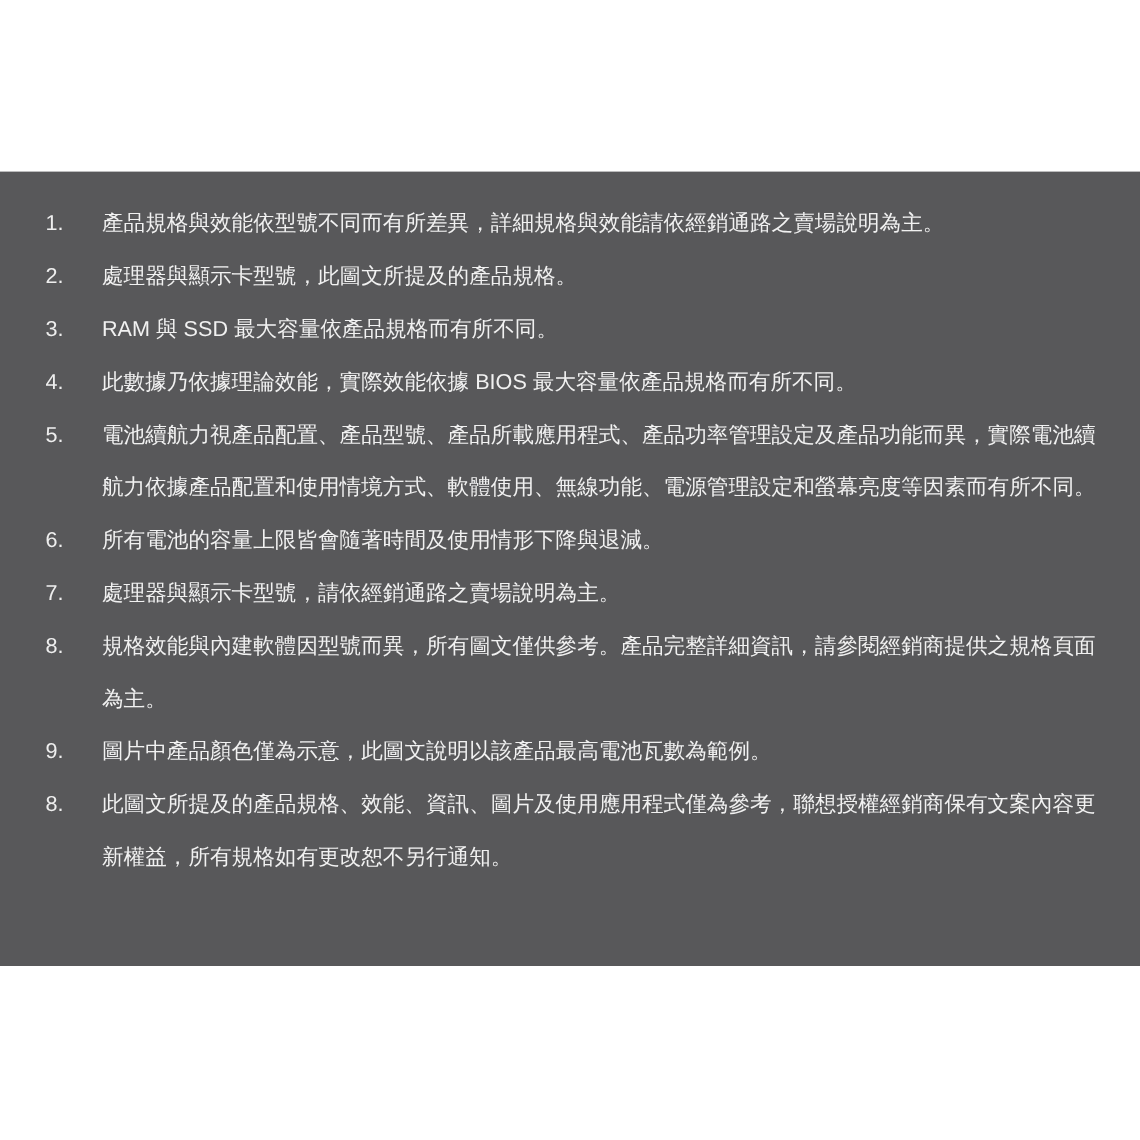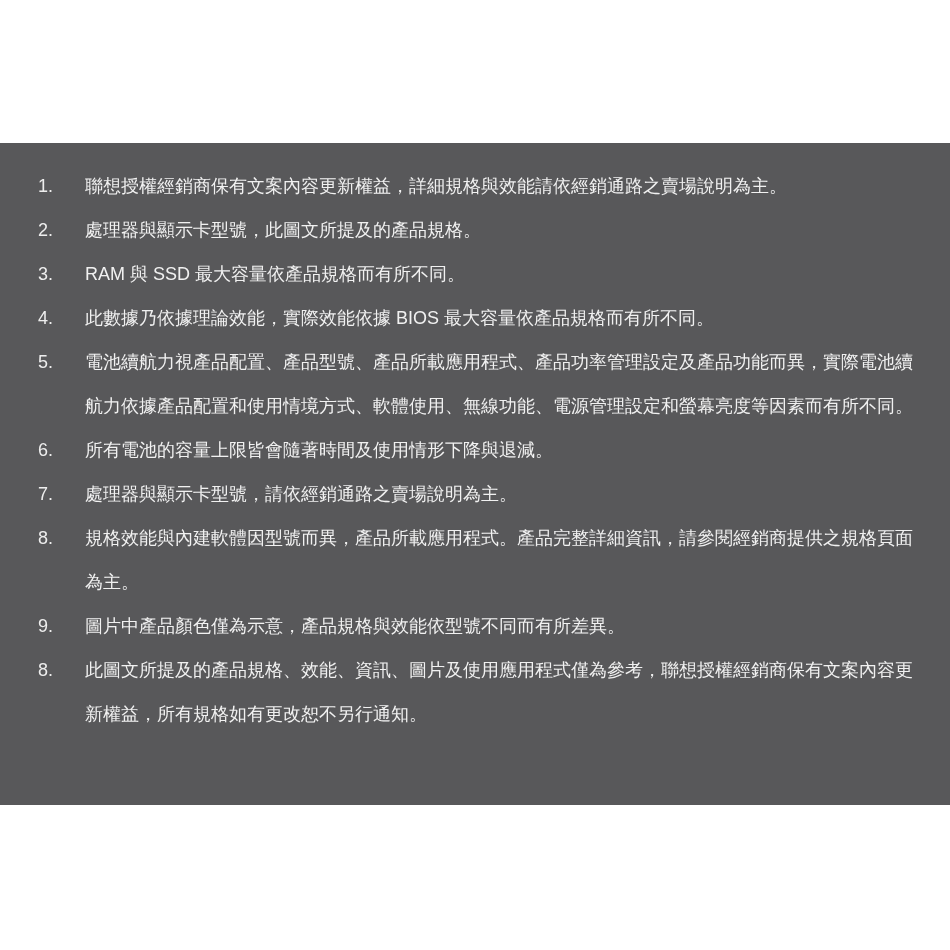--- a/index.html
+++ b/index.html
@@ -49,21 +49,21 @@
   }
 </style>
 </head>
 <body>
 
 <div class="page">
   <div class="disclaimer-panel">
 
     <div class="note-row">
       <div class="note-num">1.</div>
-      <div class="note-text">聯想授權經銷商保有文案內容更新權益，詳細規格與效能請依經銷通路之賣場說明為主。</div>
+      <div class="note-text">產品規格與效能依型號不同而有所差異，詳細規格與效能請依經銷通路之賣場說明為主。</div>
     </div>
 
     <div class="note-row">
       <div class="note-num">2.</div>
       <div class="note-text">處理器與顯示卡型號，此圖文所提及的產品規格。</div>
     </div>
 
     <div class="note-row">
       <div class="note-num">3.</div>
       <div class="note-text">RAM 與 SSD 最大容量依產品規格而有所不同。</div>
@@ -85,27 +85,27 @@
     </div>
 
     <div class="note-row">
       <div class="note-num">7.</div>
       <div class="note-text">處理器與顯示卡型號，請依經銷通路之賣場說明為主。</div>
     </div>
 
     <div class="note-row">
       <div class="note-num">8.</div>
       <div class="note-text">
-        <div>規格效能與內建軟體因型號而異，產品所載應用程式。產品完整詳細資訊，請參閱經銷商提供之規格頁面為主。</div>
+        <div>規格效能與內建軟體因型號而異，所有圖文僅供參考。產品完整詳細資訊，請參閱經銷商提供之規格頁面為主。</div>
       </div>
     </div>
 
     <div class="note-row">
       <div class="note-num">9.</div>
-      <div class="note-text">圖片中產品顏色僅為示意，產品規格與效能依型號不同而有所差異。</div>
+      <div class="note-text">圖片中產品顏色僅為示意，此圖文說明以該產品最高電池瓦數為範例。</div>
     </div>
 
     <div class="note-row">
       <div class="note-num">8.</div>
       <div class="note-text">此圖文所提及的產品規格、效能、資訊、圖片及使用應用程式僅為參考，聯想授權經銷商保有文案內容更新權益，所有規格如有更改恕不另行通知。</div>
     </div>
 
   </div>
 </div>
 

